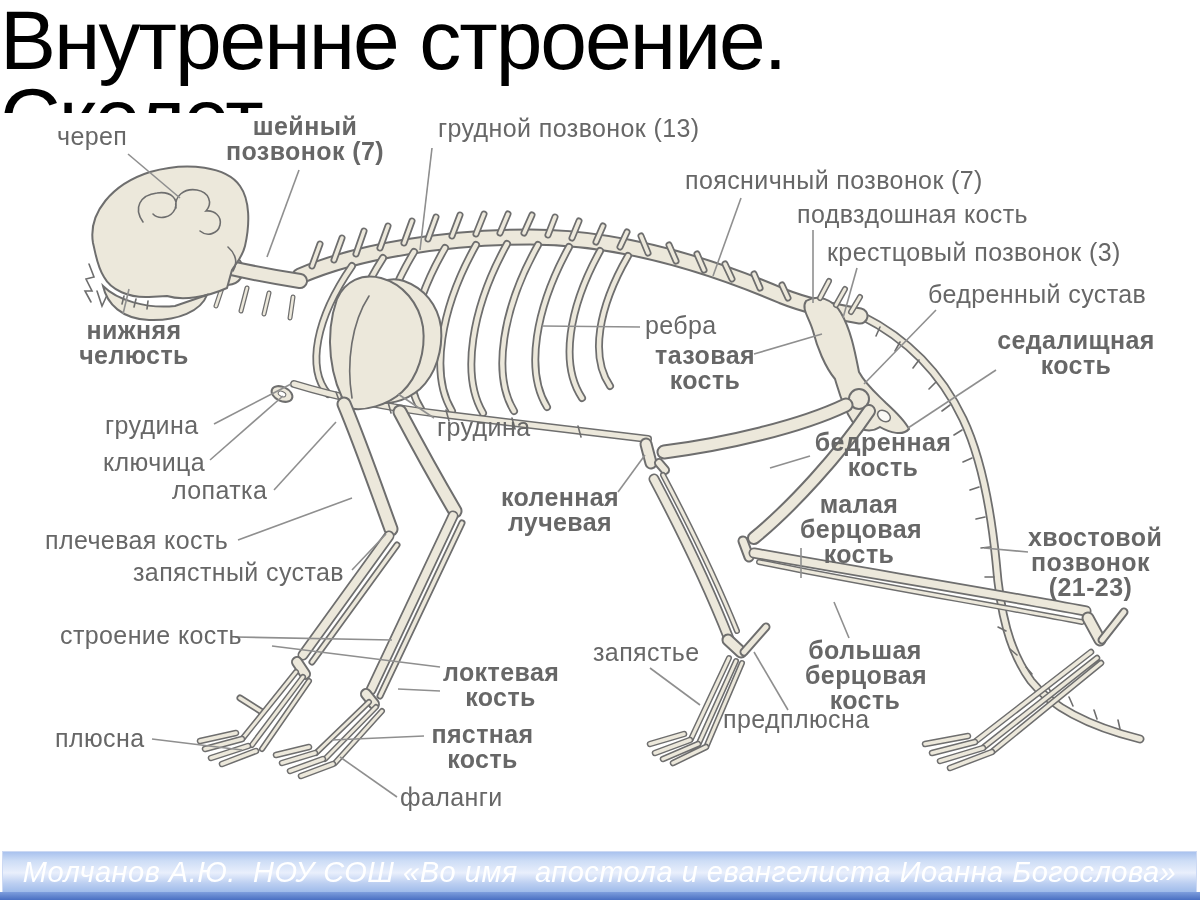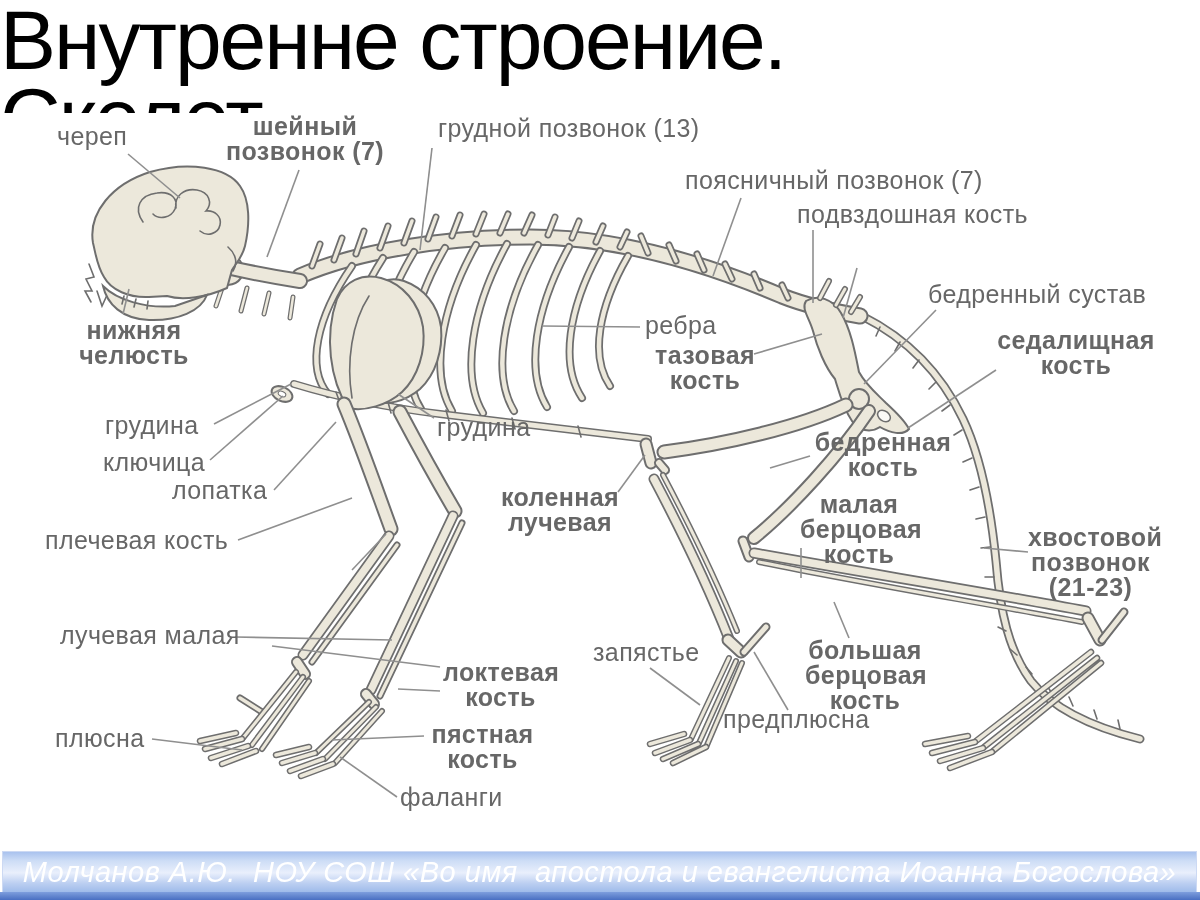--- a/index.html
+++ b/index.html
@@ -246,20 +246,21 @@
 
 <div class="labels">
   <div class="lbl" style="left:57px;top:124px;">череп</div>
   <div class="lbl c" style="left:225px;top:114px;width:160px;">
     <span class="ln">шейный</span>
     <span class="ln">позвонок (7)</span>
   </div>
   <div class="lbl" style="left:413px;top:116px;margin-left:25px;">грудной позвонок (13)</div>
   <div class="lbl" style="left:685px;top:168px;">поясничный позвонок (7)</div>
   <div class="lbl" style="left:797px;top:202px;">подвздошная кость</div>
+  <div class="lbl" style="left:827px;top:240px;">крестцовый позвонок (3)</div>
   <div class="lbl" style="left:928px;top:282px;">бедренный сустав</div>
   <div class="lbl c" style="left:995px;top:328px;width:162px;">
     <span class="ln">седалищная</span>
     <span class="ln">кость</span>
   </div>
   <div class="lbl" style="left:645px;top:313px;">ребра</div>
   <div class="lbl c" style="left:655px;top:343px;width:100px;">
     <span class="ln">тазовая</span>
     <span class="ln">кость</span>
   </div>
@@ -269,21 +270,22 @@
   </div>
   <div class="lbl" style="left:105px;top:413px;">грудина</div>
   <div class="lbl" style="left:103px;top:450px;">ключица</div>
   <div class="lbl" style="left:172px;top:478px;">лопатка</div>
   <div class="lbl" style="left:437px;top:415px;">грудина</div>
   <div class="lbl c" style="left:500px;top:485px;width:120px;">
     <span class="ln">коленная</span>
     <span class="ln">лучевая</span>
   </div>
   <div class="lbl" style="left:45px;top:528px;">плечевая кость</div>
-  <div class="lbl" style="left:60px;top:623px;">лучевая малая</div>
+  <div class="lbl" style="left:133px;top:560px;">запястный сустав</div>
+  <div class="lbl" style="left:60px;top:623px;">строение кость</div>
   <div class="lbl" style="left:55px;top:726px;">плюсна</div>
   <div class="lbl c" style="left:443px;top:660px;width:115px;">
     <span class="ln">локтевая</span>
     <span class="ln">кость</span>
   </div>
   <div class="lbl c" style="left:430px;top:722px;width:105px;">
     <span class="ln">пястная</span>
     <span class="ln">кость</span>
   </div>
   <div class="lbl" style="left:400px;top:785px;">фаланги</div>

